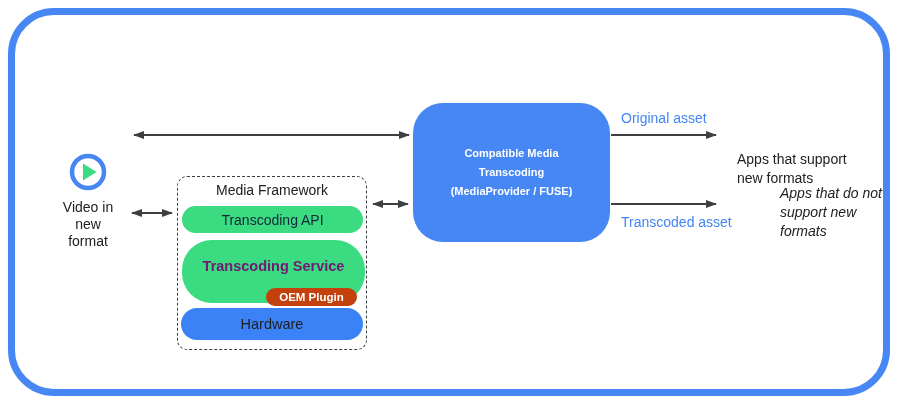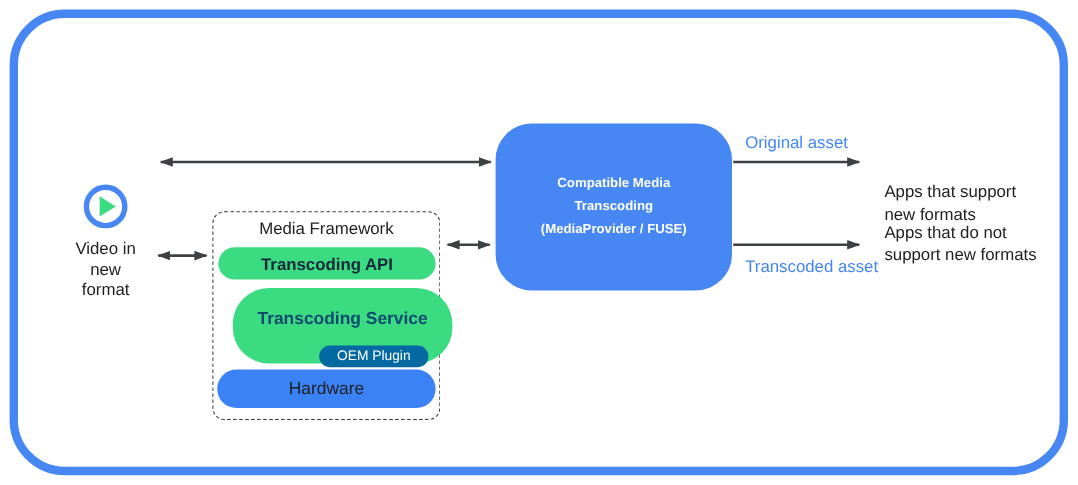--- a/index.html
+++ b/index.html
@@ -20,42 +20,42 @@
              font-size:14px;line-height:17px;}
 
   
   .mf{left:177px;top:176px;width:190px;height:174px;border:1.6px dashed #3c4043;
       border-radius:10px;box-sizing:border-box;}
   .mf-title{left:177px;top:182px;width:190px;text-align:center;font-size:14px;}
 
   .pill{box-sizing:border-box;display:flex;align-items:center;justify-content:center;
         text-align:center;}
   .api{left:182px;top:206px;width:181px;height:27px;background:#3bdb82;
-       border-radius:14px;font-weight:bold;font-size:14px;color:#14263a;}
-  .svc{left:194px;top:240px;width:183px;height:63px;background:#3bdb82;
-       border-radius:30px;font-weight:bold;font-size:14.5px;color:#0c4a6e;
+       border-radius:14px;font-weight:normal;font-size:14px;color:#14263a;}
+  .svc{left:182px;top:240px;width:183px;height:63px;background:#3bdb82;
+       border-radius:30px;font-weight:bold;font-size:14.5px;color:#701a75;
        padding-bottom:12px;}
-  .oem{left:266px;top:288px;width:91px;height:18px;background:#0369a1;
-       border-radius:9px;font-weight:normal;font-size:11.5px;color:#ffffff;}
+  .oem{left:266px;top:288px;width:91px;height:18px;background:#c2410c;
+       border-radius:9px;font-weight:bold;font-size:11.5px;color:#ffffff;}
   .hw{left:181px;top:308px;width:182px;height:32px;background:#3b82f6;
       border-radius:16px;font-size:14.5px;color:#202124;}
 
   
   .transcoder{left:413px;top:103px;width:197px;height:139px;background:#4687f4;
               border-radius:30px;display:flex;align-items:center;justify-content:center;
               text-align:center;color:#ffffff;font-weight:bold;font-size:11px;
               line-height:19px;}
 
   
   .asset{font-size:14px;color:#4285f4;}
   .orig-asset{left:621px;top:110px;}
   .trans-asset{left:621px;top:214px;}
   .apps{font-size:14px;line-height:19px;}
   .apps-support{left:737px;top:113px;margin-top:37px;}
-  .apps-nosupport{left:737px;top:184px;}
+  .apps-nosupport{left:780px;top:184px;font-style:italic;}
 
   svg.overlay{left:0;top:0;width:898px;height:404px;pointer-events:none;}
 </style>
 </head>
 <body>
 
 <div class="abs frame"></div>
 
 <svg class="abs overlay" viewBox="0 0 898 404" xmlns="http://www.w3.org/2000/svg">
   <defs>

